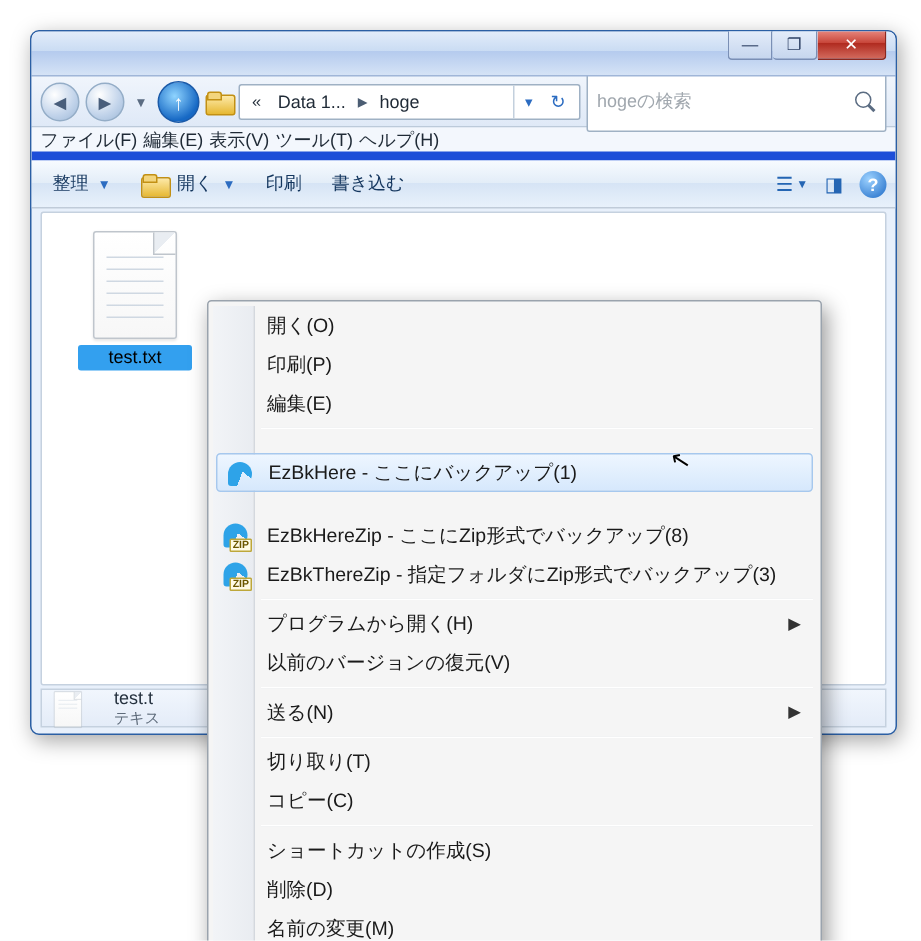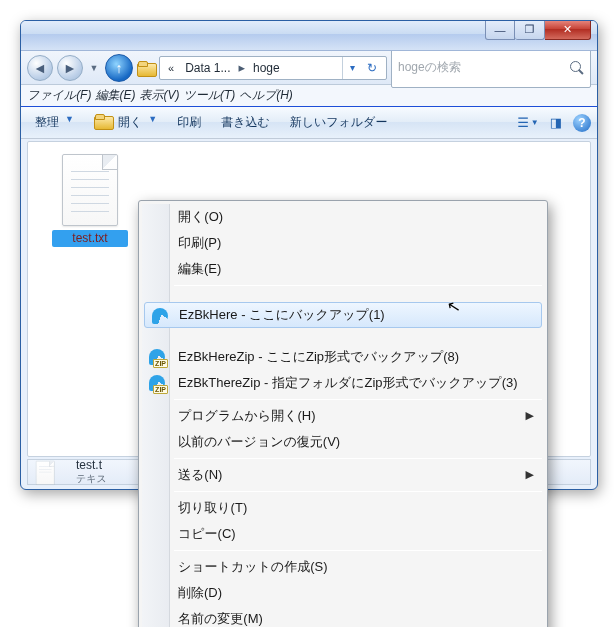--- a/index.html
+++ b/index.html
@@ -55,27 +55,27 @@
     color:#2c6cc1; font-size:10px; height:100%; display:flex; align-items:center; justify-content:center; }
   .bc-ref-area { width:20px; text-align:center; color:#2c6cc1; font-size:12px; }
 
   .searchbox { width:200px; height:40px; border:1px solid #9fb1c4; background:#fff;
     display:flex; align-items:center; padding:0 6px; font-size:12px; color:#a0a7ae; border-radius:2px; }
   .mag { width:14px; height:14px; margin-left:auto; position:relative; }
   .mag::before { content:""; position:absolute; width:9px; height:9px; border:1.5px solid #5b6c82; border-radius:50%; left:0; top:0; }
   .mag::after { content:""; position:absolute; width:6px; height:1.5px; background:#5b6c82;
     transform:rotate(45deg); left:8px; top:10px; }
 
-  .menubar { height:22px; border-bottom:1px solid #1d4ed8; background:#f3f7fd;
-    display:flex; align-items:center; font-size:12px; padding:0 6px; gap:4px; color:#1f2a36;font-style:italic; }
+  .menubar { height:22px; border-bottom:6px solid #1d4ed8; background:#f3f7fd;
+    display:flex; align-items:center; font-size:12px; padding:0 6px; gap:4px; color:#1f2a36; }
 
   .toolbar { height:32px; border-bottom:1px solid #c0cbd9;
     background:linear-gradient(to bottom,#f7fbff,#e3edf8 48%,#d6e4f5 49%,#e8f1fb 100%);
     display:flex; align-items:center; padding:0 6px; font-size:12px; gap:4px; color:#14365e; }
-  .tbtn { padding:3px 8px; display:flex; align-items:flex-start; gap:6px; border-radius:3px; }
+  .tbtn { padding:3px 8px; display:flex; align-items:center; gap:6px; border-radius:3px; }
   .tbtn .dd { font-size:9px; color:#2c6cc1; }
   .tb-right { margin-left:auto; display:flex; align-items:center; gap:6px; }
   .views-icon, .pane-icon, .help-icon {
     width:22px; height:22px; display:flex; align-items:center; justify-content:center;
     font-size:13px; color:#2465b3;
   }
   .help-icon { width:18px; height:18px; border-radius:9px;
     background:radial-gradient(circle at 35% 30%, #9dd2ff, #1d6ac6); color:#fff; font-weight:bold; font-size:12px; }
 
   .content { position:absolute; left:6px; right:6px; top:120px; bottom:32px;
@@ -84,21 +84,21 @@
   .file-icon { width:56px; height:72px; margin:0 auto; position:relative;
     background:linear-gradient(to bottom,#fff,#f7f7f7);
     border:1px solid #bfc5cc; border-radius:2px;
     box-shadow:0 1px 2px rgba(0,0,0,.1); }
   .file-icon::after { content:""; position:absolute; right:0; top:0; width:14px; height:14px;
     border-left:1px solid #bfc5cc; border-bottom:1px solid #bfc5cc;
     background:linear-gradient(135deg,#e9edf2 0 50%, transparent 50%); }
   .file-lines { position:absolute; left:8px; right:8px; top:16px; }
   .file-lines div { height:1px; background:#cfd8e2; margin-bottom:7px; }
   .file-label { display:inline-block; margin-top:4px; padding:1px 20px 2px;
-    background:#33a0ef; color:#7f1d1d; border-radius:2px; }
+    background:#33a0ef; color:#000000; border-radius:2px; }
 
   .statusbar { position:absolute; left:6px; right:6px; bottom:4px; height:26px;
     background:linear-gradient(to bottom,#f1f6fd,#e4ecf8); border:1px solid #c5d1df;
     display:flex; align-items:center; padding:0 8px; gap:10px; font-size:12px; color:#26323f; }
   .sb-thumb { width:30px; height:22px; position:relative; }
   .sb-thumb .file-icon { transform:scale(.33); transform-origin:top left; position:absolute; }
   .sb-sub { font-size:10px; color:#5e6b7a; }
 
   
   .ctx { position:absolute; left:138px; top:200px; width:410px;
@@ -174,21 +174,20 @@
       <span data-bind="toolbar.organize">整理</span>
           <span class="dd">▼</span>
     </div>
     <div class="tbtn">
       <span class="folder-icon-s"></span>
       <span data-bind="toolbar.open">開く</span>
           <span class="dd">▼</span>
     </div>
     <div class="tbtn" data-bind="toolbar.print">印刷</div>
     <div class="tbtn" data-bind="toolbar.burn">書き込む</div>
-    <div class="tbtn" data-bind="toolbar.newfolder">新しいフォルダー</div>
     <div class="tb-right">
       <div class="views-icon">☰<span class="dd" style="font-size:8px;margin-left:2px">▼</span></div>
       <div class="pane-icon">◨</div>
       <div class="help-icon" data-bind="toolbar.help">?</div>
     </div>
   </div>
 
   <div class="content">
     <div class="file">
       <div class="file-icon">

